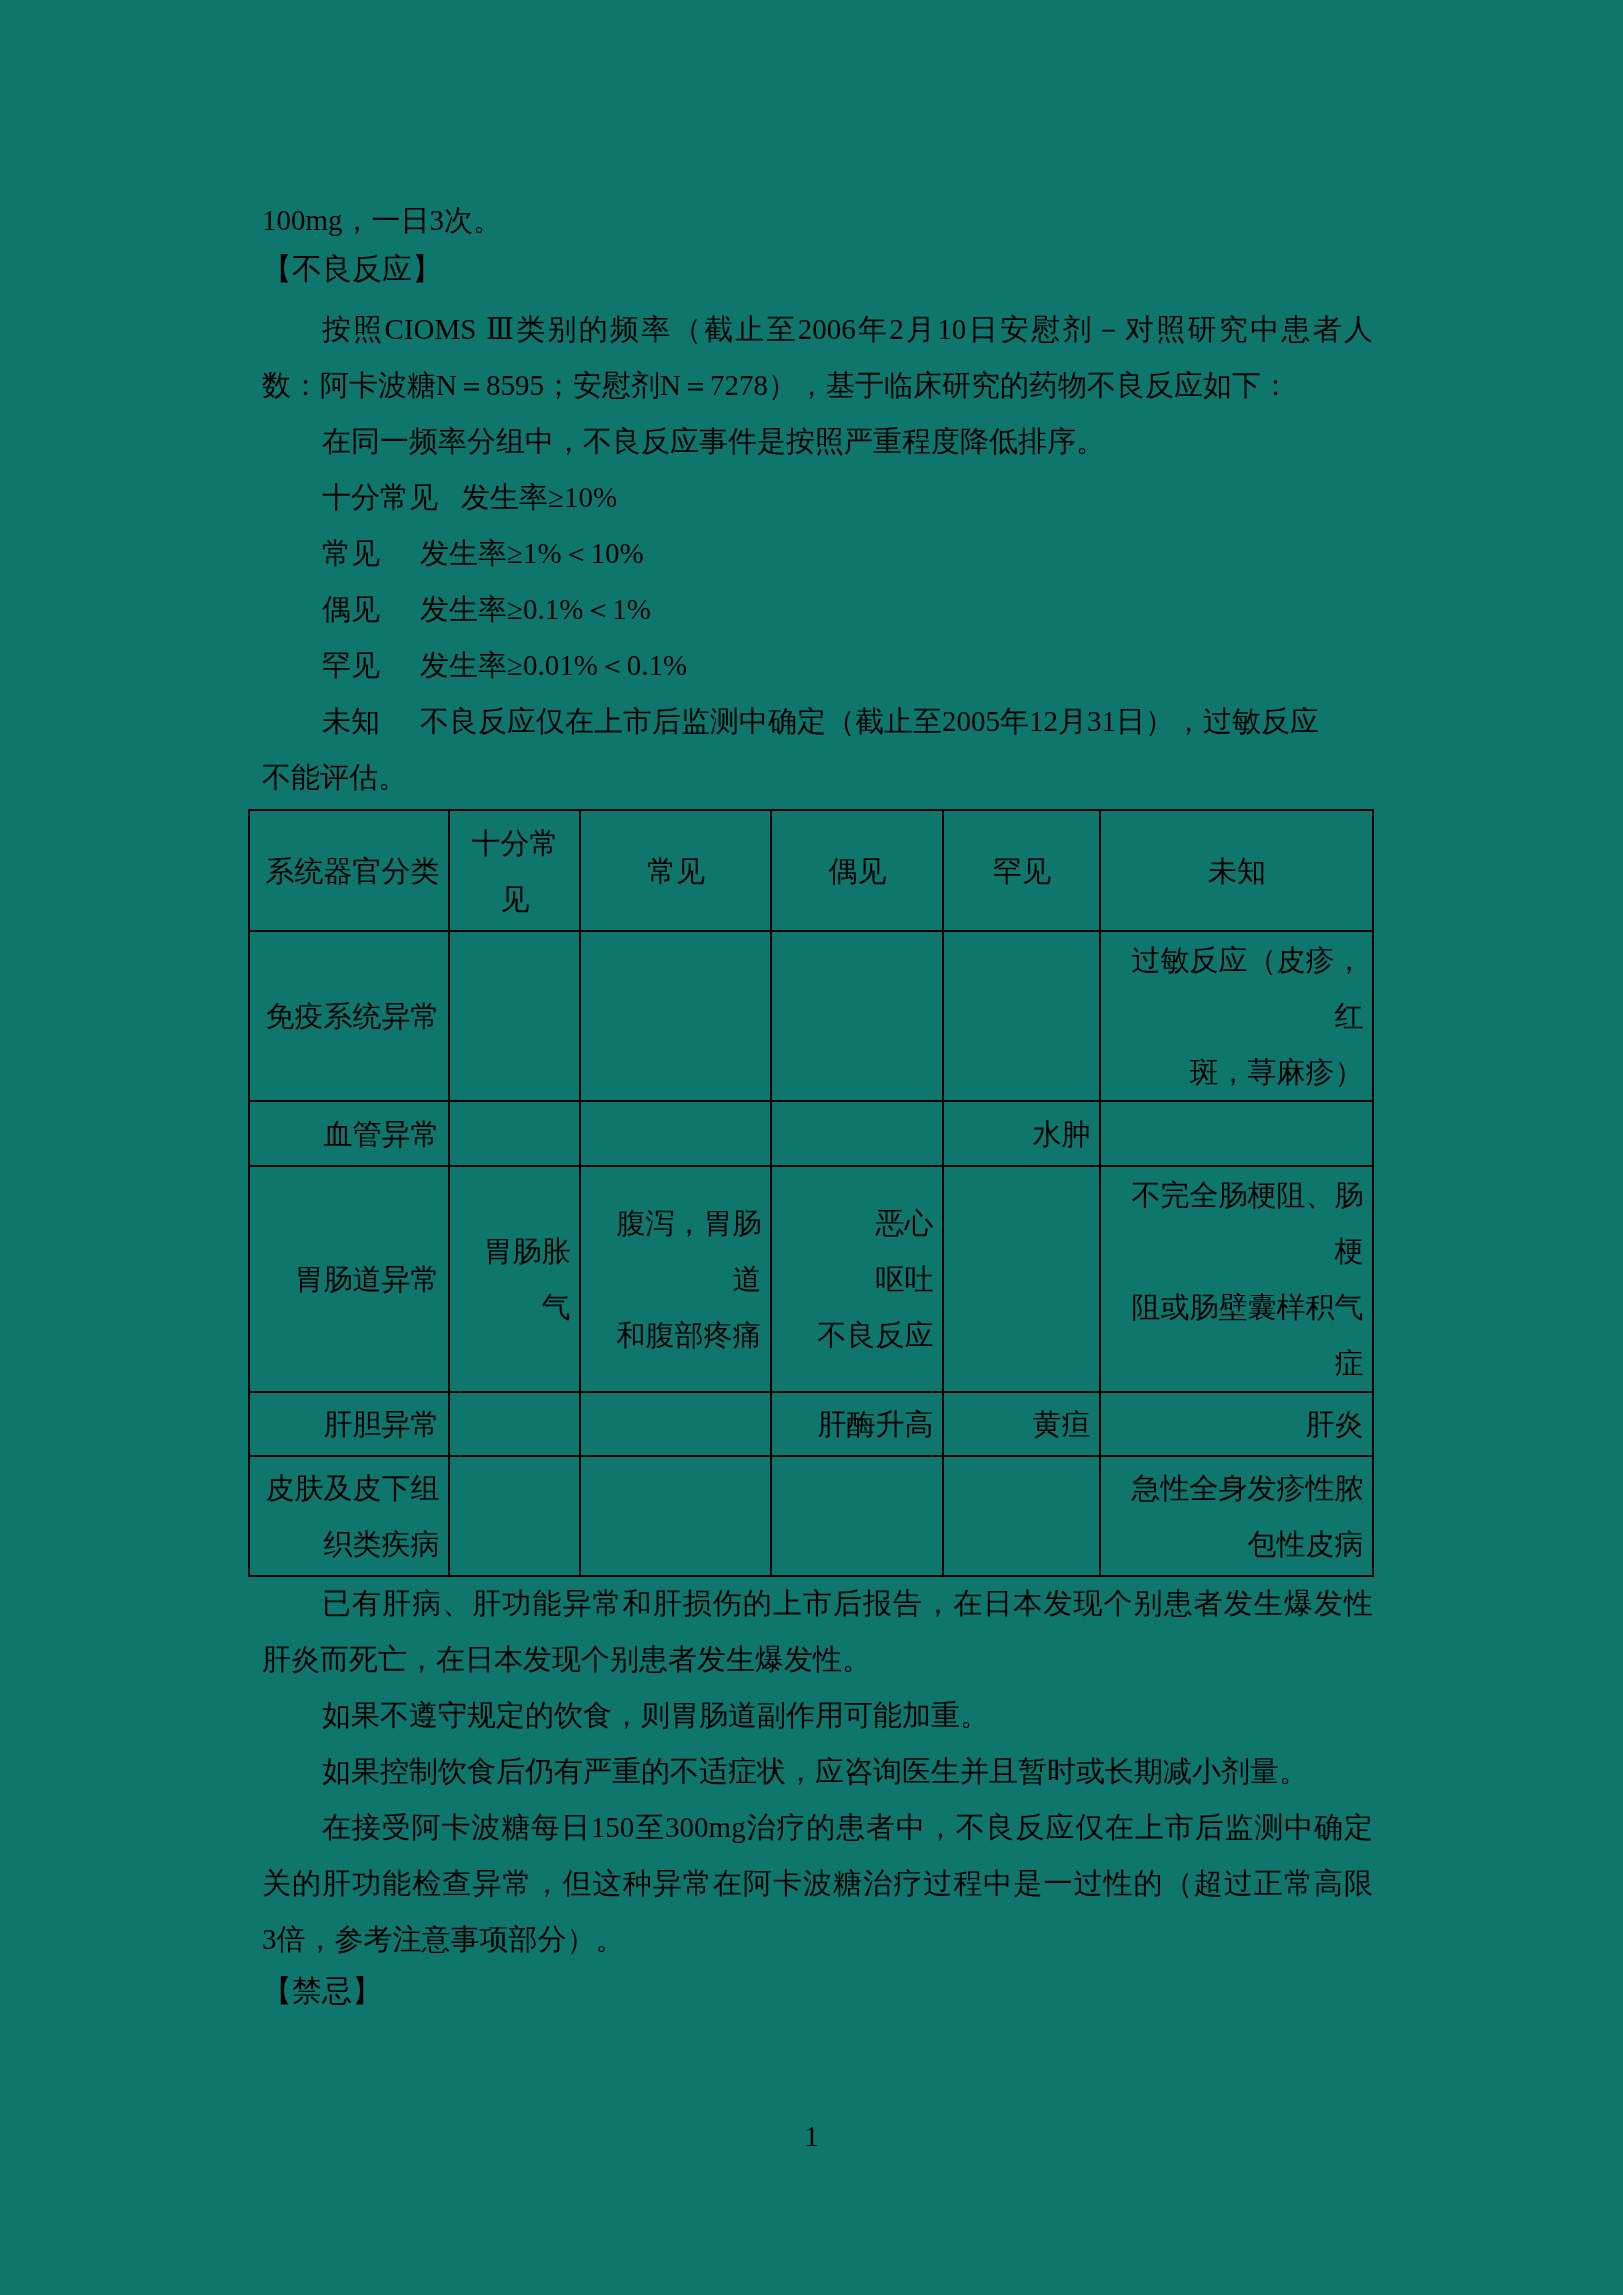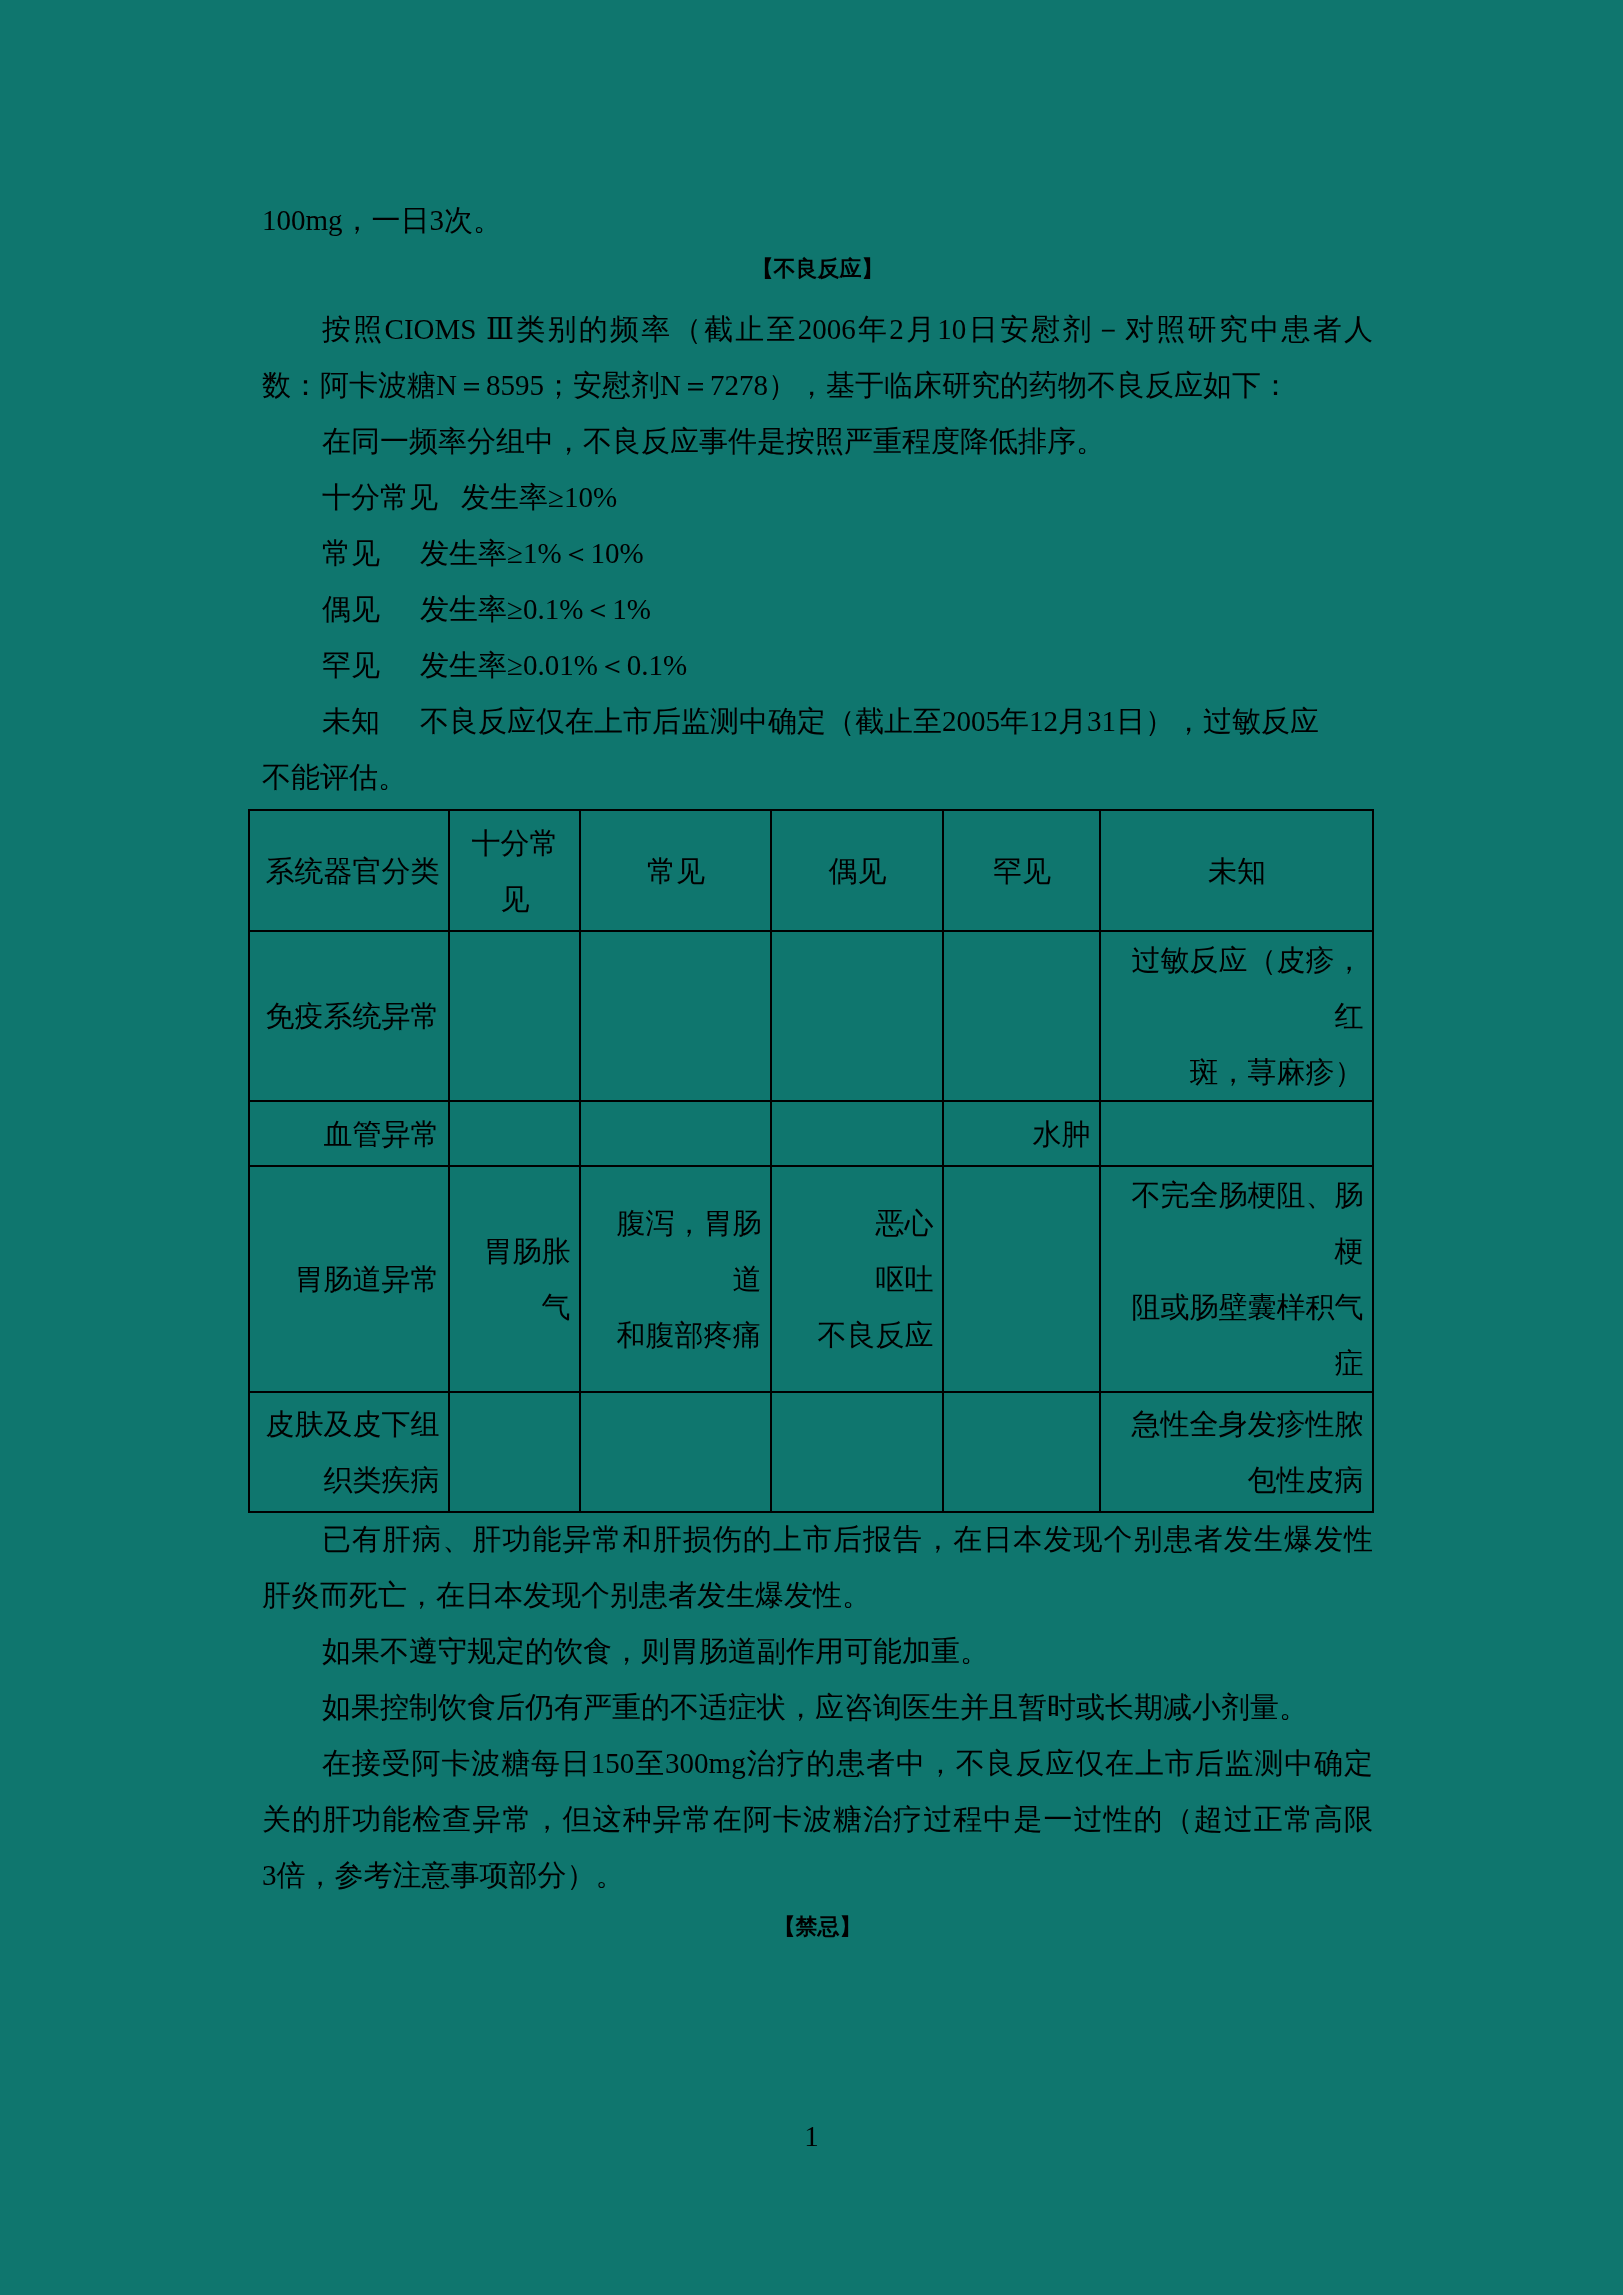--- a/index.html
+++ b/index.html
@@ -17,25 +17,24 @@
     left: 262px;
     top: 192px;
     width: 1111px;
     font-size: 29px;
     line-height: 56px;
   }
   .line { white-space: pre-line; }
   .indent { padding-left: 60px; }
   .fill { text-align: justify; text-align-last: justify; }
   .heading {
-    font-size: 22px;
-    font-weight: bold;
+    font-size: 30px;
+    font-weight: normal;
     line-height: 56px;
     margin: 0;
-    text-align: center;
   }
   .heading-adverse { margin-top: -6.8px; }
   .heading-contra  { margin-top: -3.4px; }
   .para1-first { margin-top: 3.4px; }
   .freq-label { display: inline-block; width: 98px; }
   .freq-label.wide { width: 139px; }
   table.adr {
     border-collapse: collapse;
     table-layout: fixed;
     width: 1123px;
@@ -130,20 +129,28 @@
         <td>腹泻，胃肠道
 和腹部疼痛</td>
         <td>恶心
 呕吐
 不良反应</td>
         <td></td>
         <td>不完全肠梗阻、肠梗
 阻或肠壁囊样积气
 症</td>
       </tr>
+      <tr style="height:64px">
+        <td>肝胆异常</td>
+        <td></td>
+        <td></td>
+        <td>肝酶升高</td>
+        <td>黄疸</td>
+        <td>肝炎</td>
+      </tr>
       <tr style="height:120px">
         <td>皮肤及皮下组
 织类疾病</td>
         <td></td>
         <td></td>
         <td></td>
         <td></td>
         <td>急性全身发疹性脓
 包性皮病</td>
       </tr>

